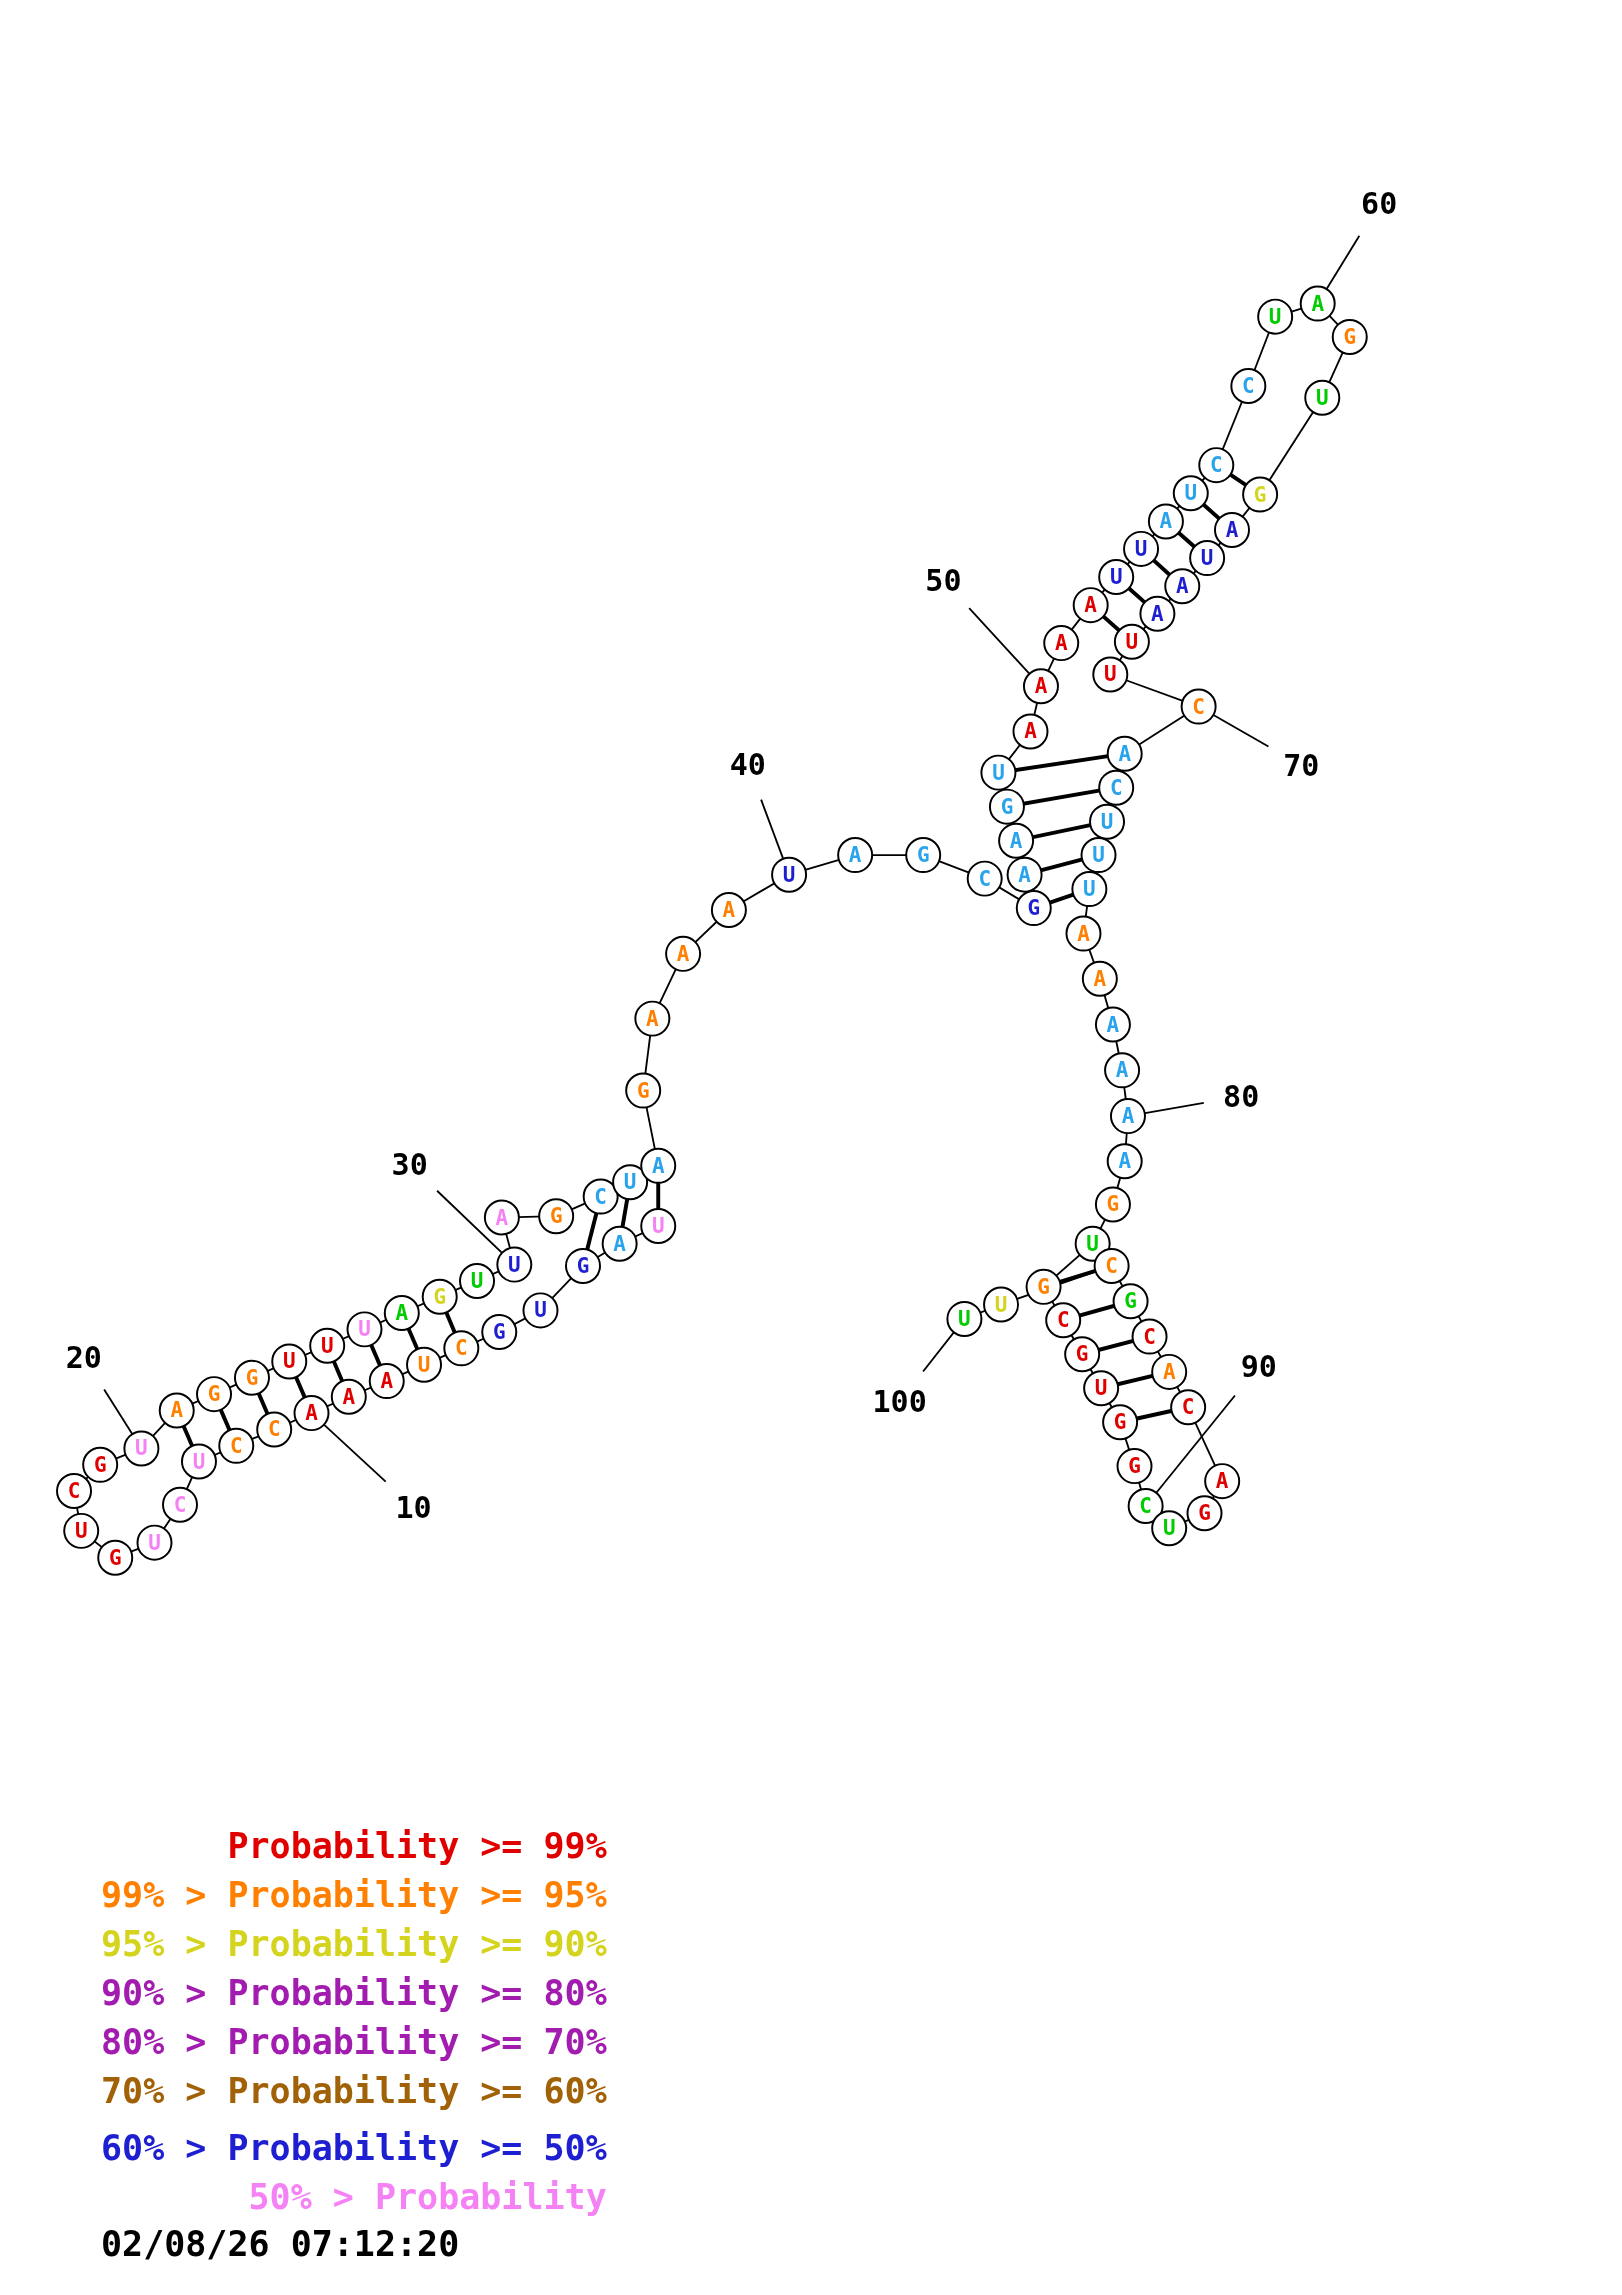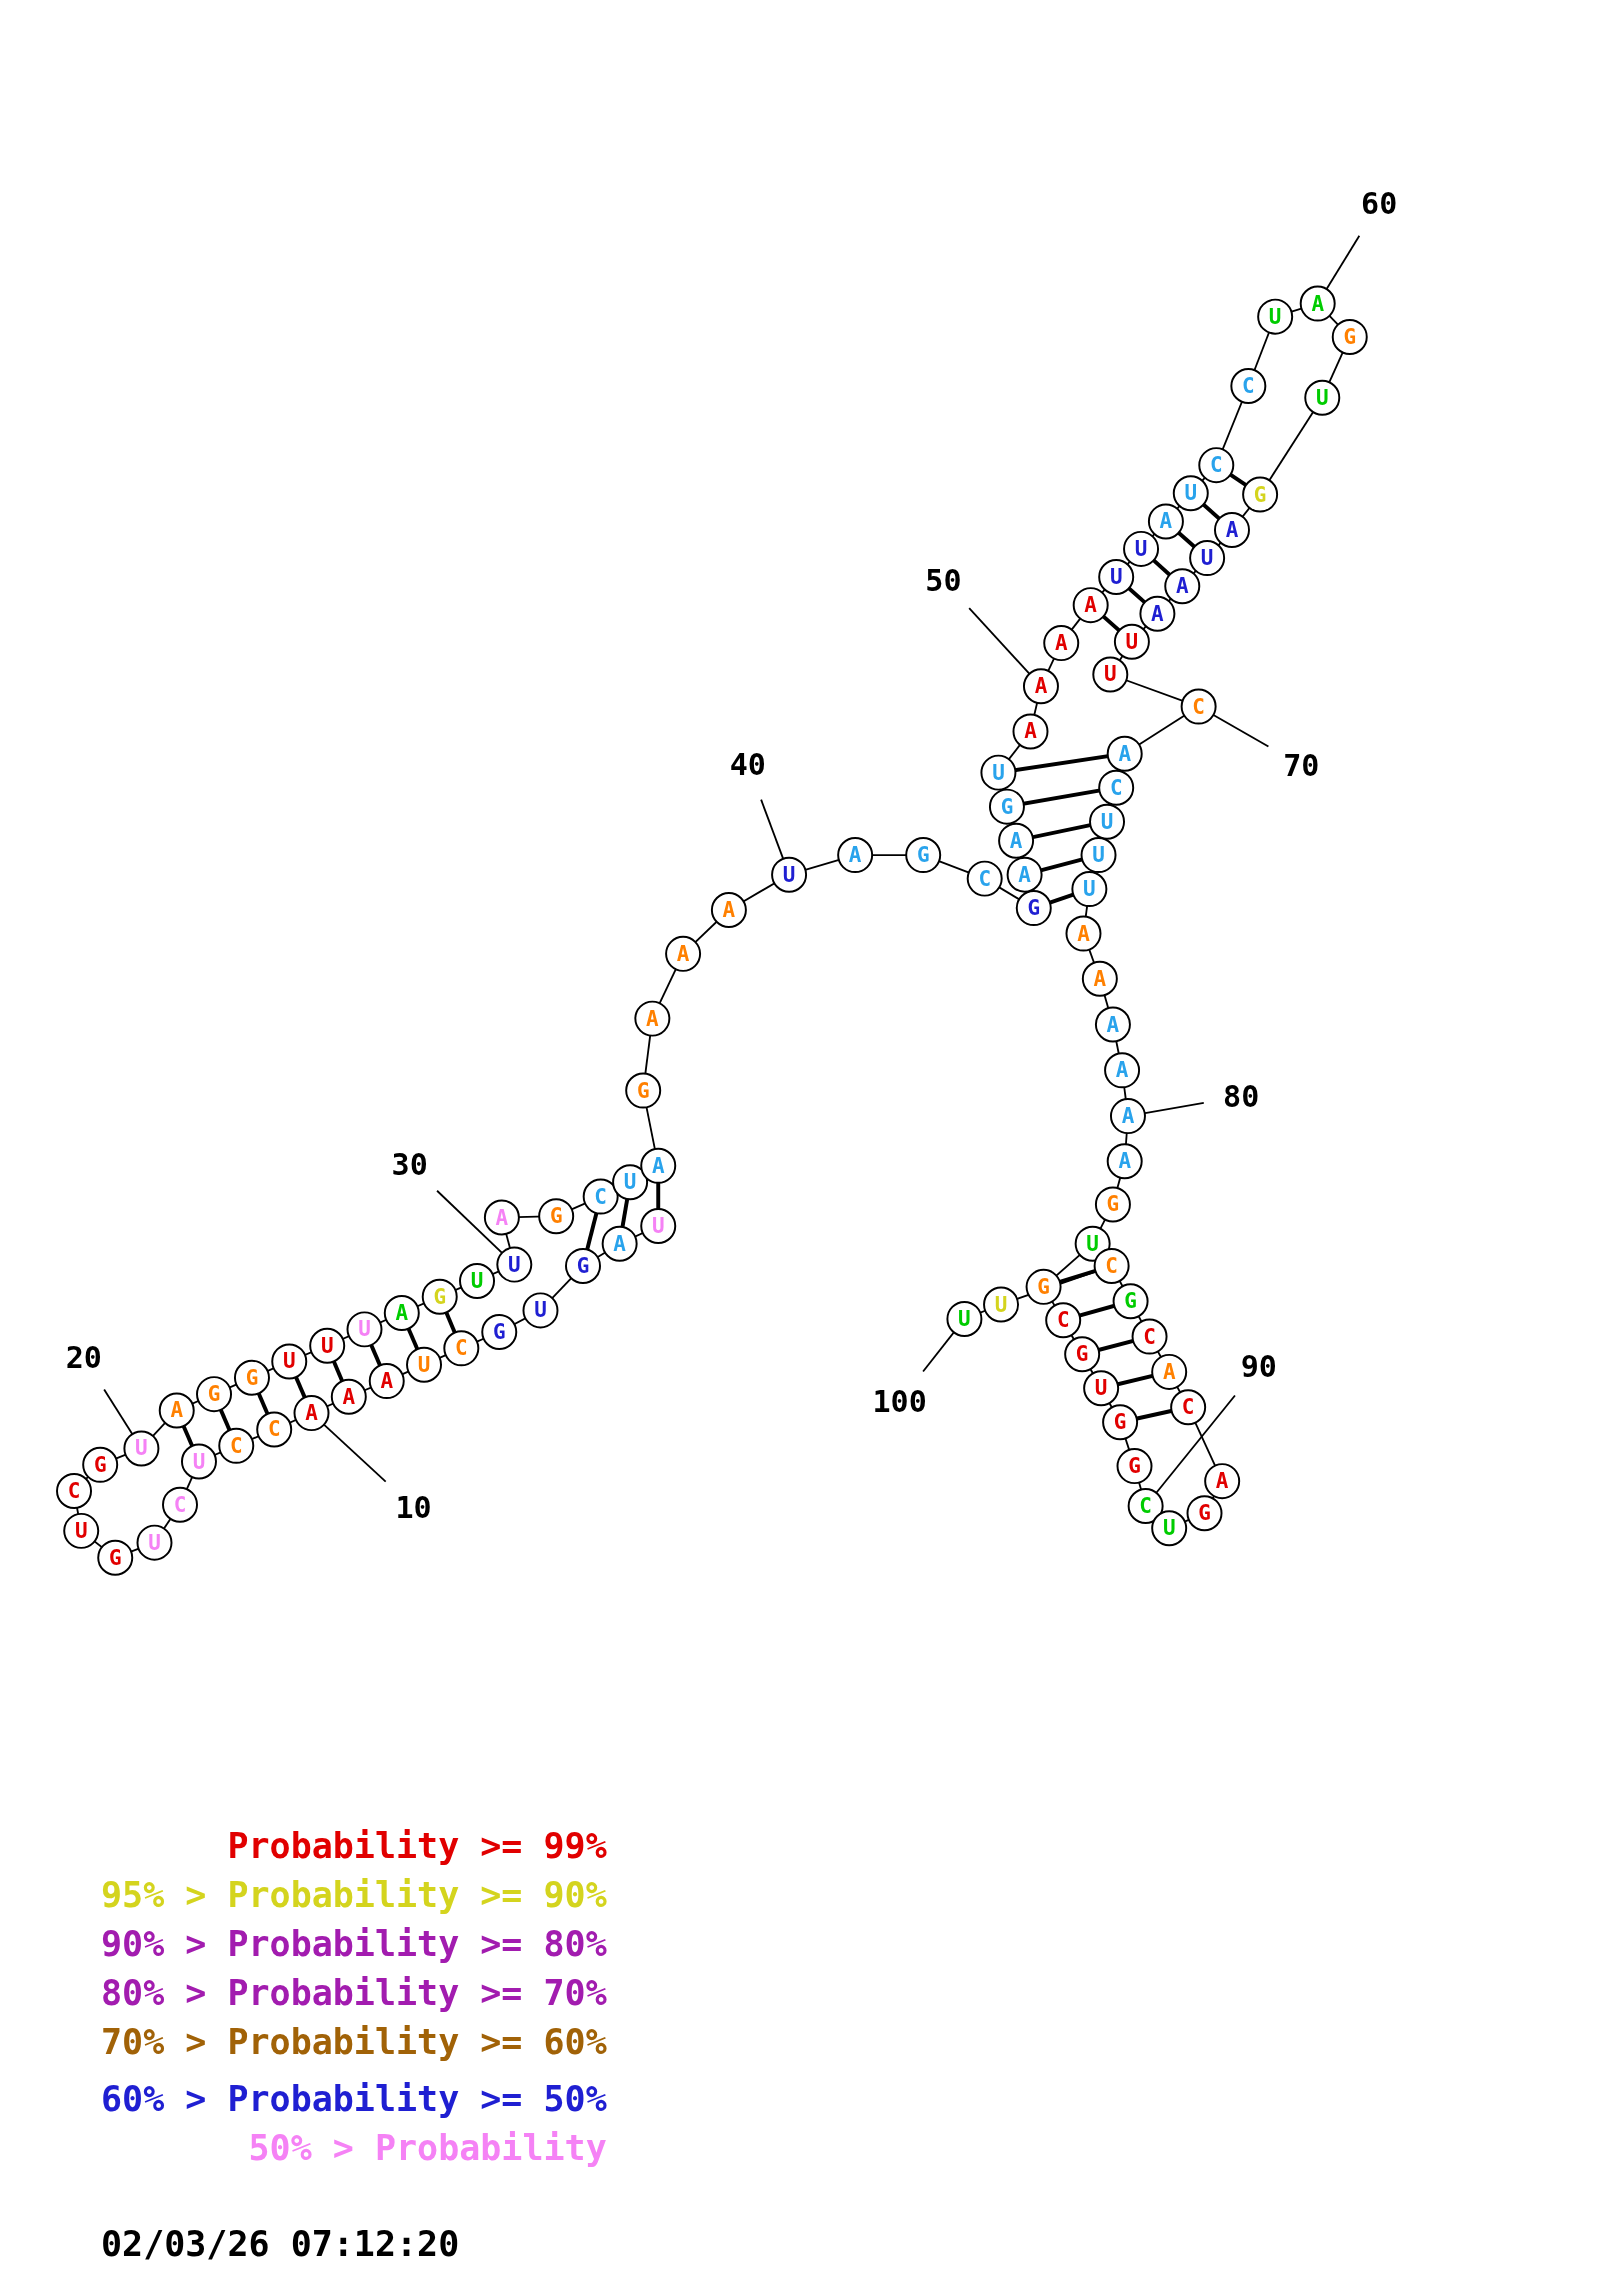--- a/index.html
+++ b/index.html
@@ -367,22 +367,23 @@
       <text x="1143" y="1168" class="poslabel">40</text>
       <text x="1442" y="887" class="poslabel">50</text>
       <text x="2108" y="311" class="poslabel">60</text>
       <text x="1989" y="1170" class="poslabel">70</text>
       <text x="1897" y="1676" class="poslabel">80</text>
       <text x="1924" y="2088" class="poslabel">90</text>
       <text x="1375" y="2142" class="poslabel">100</text>
     </svg>
   <div class="legend" id="legend">
       <div class="legend-row" style="color: rgb(225, 0, 0);">      Probability &gt;= 99%</div>
+      <div class="legend-row" style="color: rgb(255, 128, 0);">99% &gt; Probability &gt;= 95%</div>
       <div class="legend-row" style="color: rgb(212, 212, 30);">95% &gt; Probability &gt;= 90%</div>
       <div class="legend-row" style="color: #a21caf;">90% &gt; Probability &gt;= 80%</div>
       <div class="legend-row" style="color: #a21caf;">80% &gt; Probability &gt;= 70%</div>
       <div class="legend-row" style="color: #a16207;">70% &gt; Probability &gt;= 60%</div>
       <div class="legend-row" style="color: rgb(31, 31, 210); margin-top: 8px;">60% &gt; Probability &gt;= 50%</div>
       <div class="legend-row" style="color: rgb(245, 130, 245);">50% &gt; Probability</div>
     </div>
-  <div class="timestamp">02/03/26 07:12:20</div>
+  <div class="timestamp">02/08/26 07:12:20</div>
 </div>
 
 
 </body></html>

